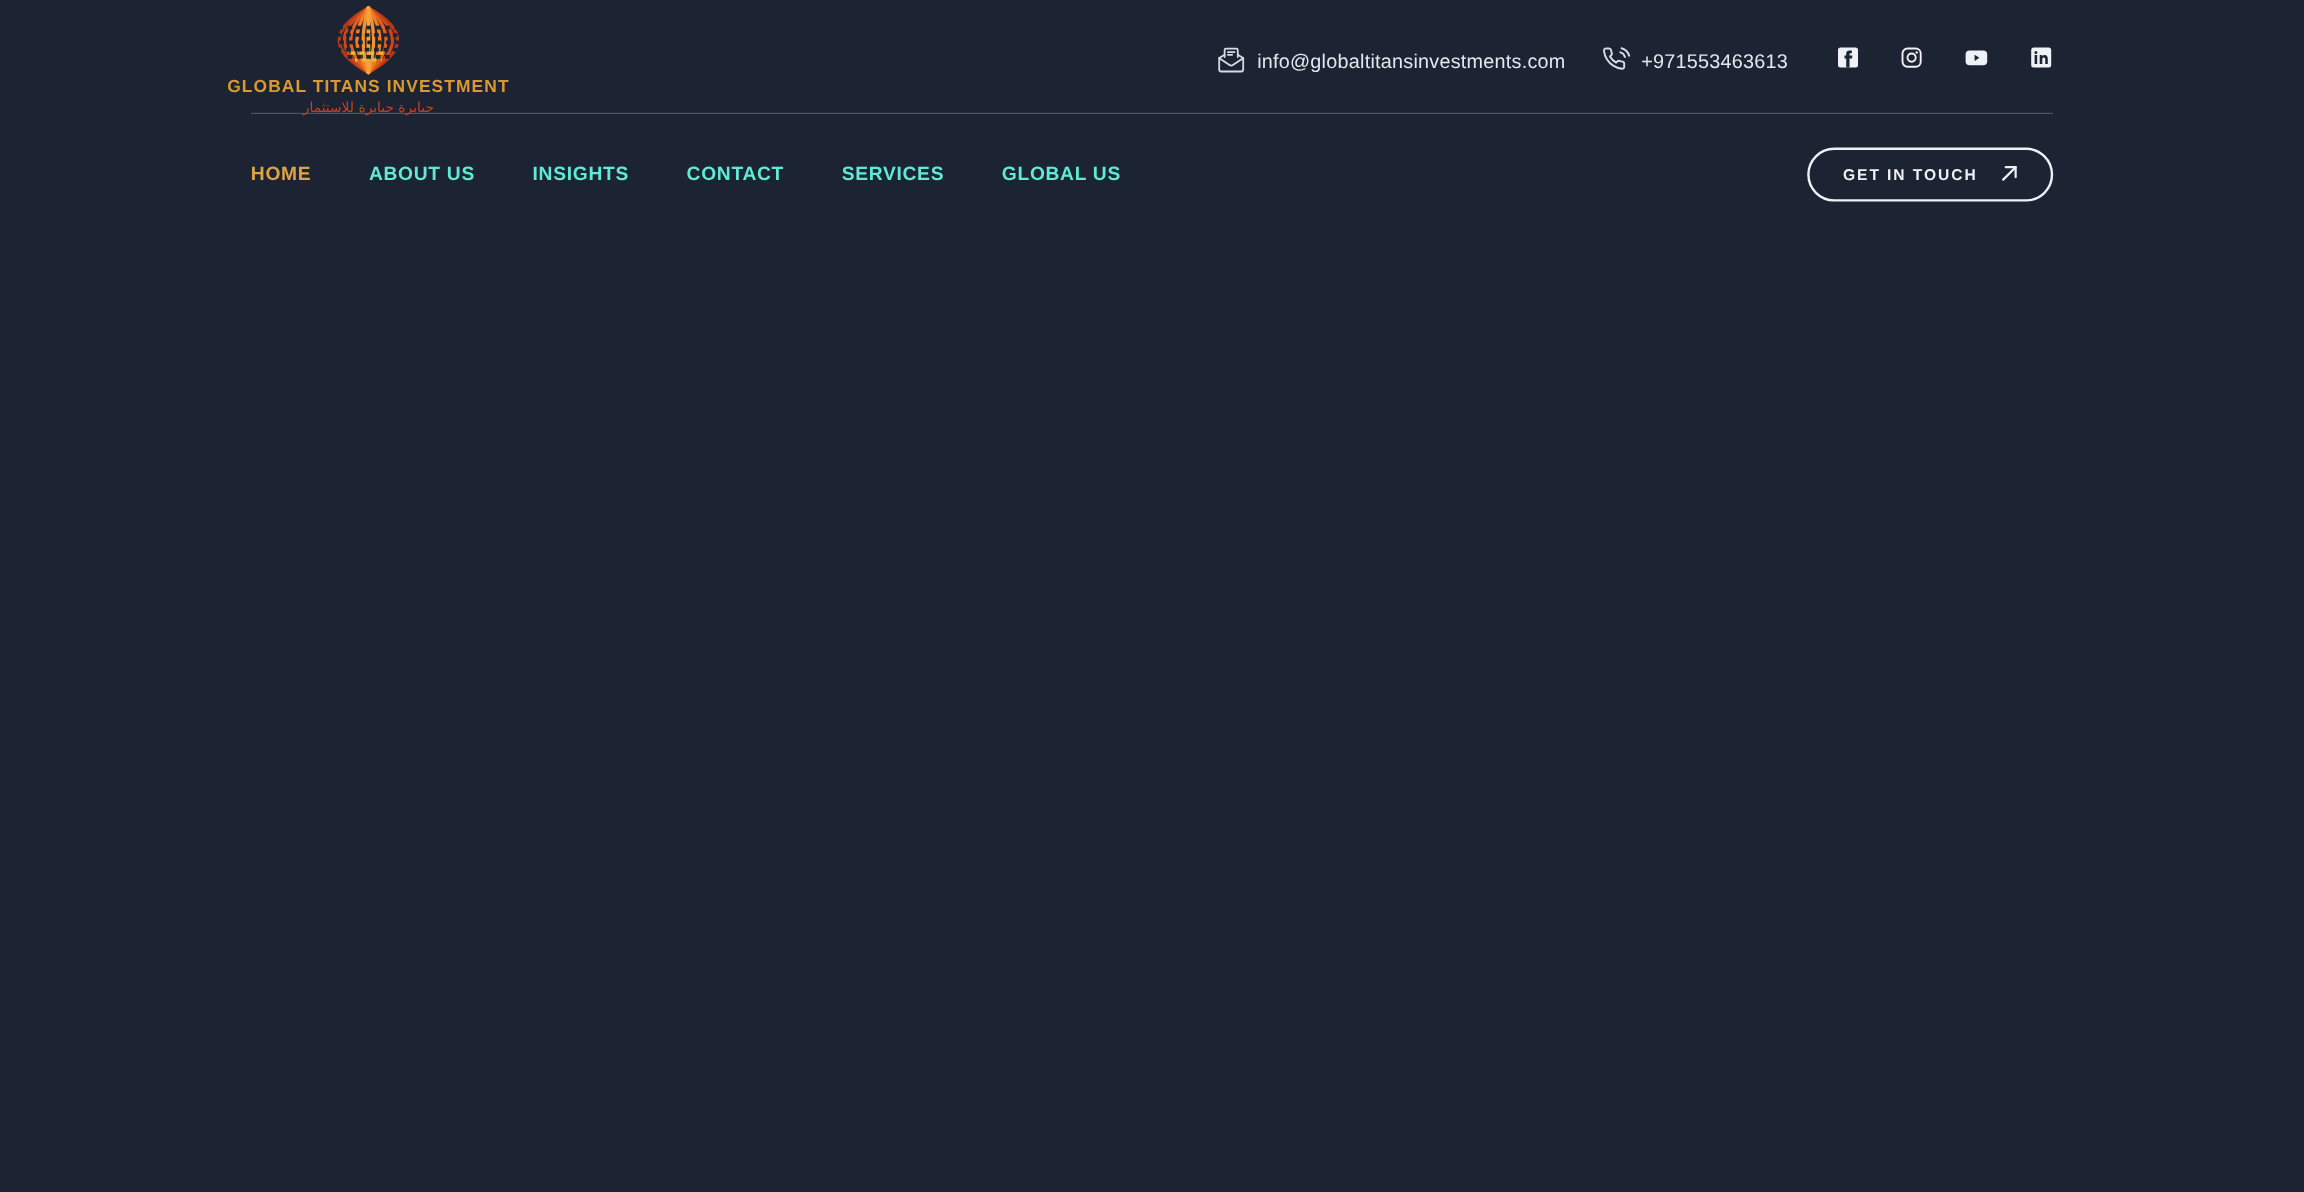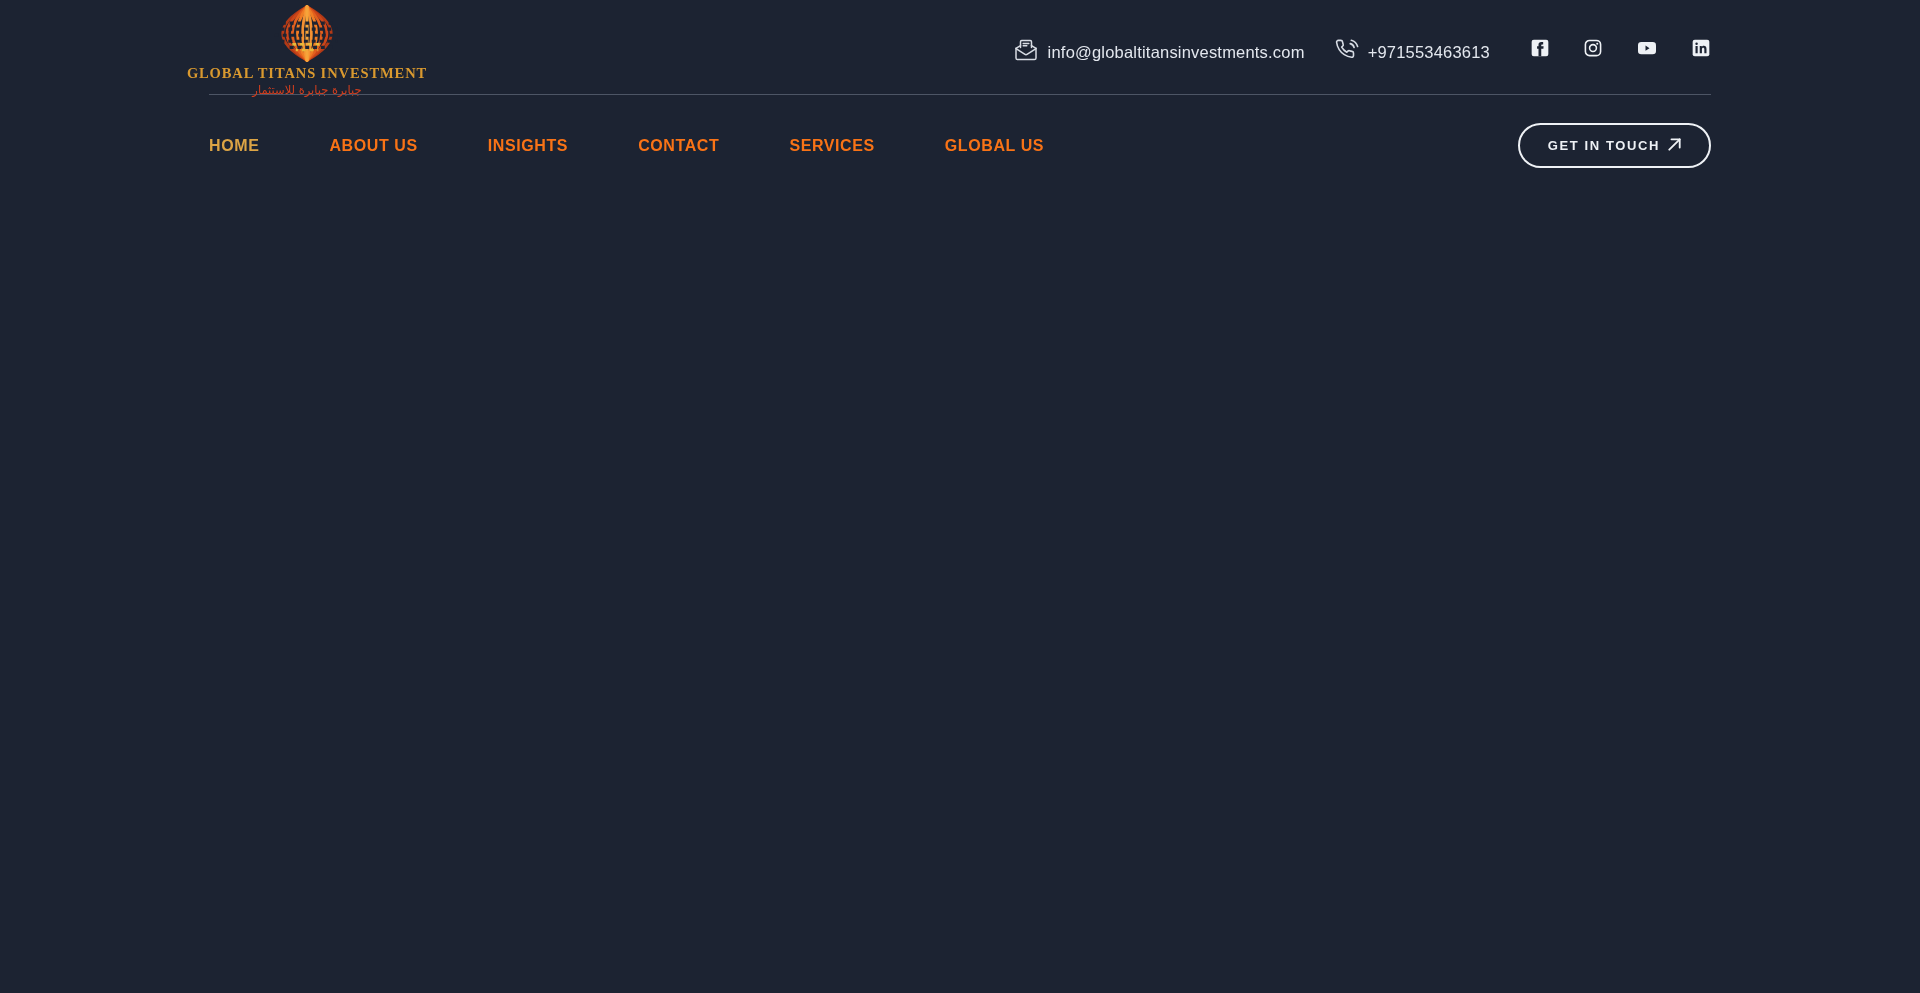--- a/index.html
+++ b/index.html
@@ -21,21 +21,21 @@
   }
   .logo-block {
     display: flex;
     flex-direction: column;
     align-items: center;
     width: 196px;
     cursor: pointer;
   }
   .logo-globe { width: 78px; height: 59px; display: block; }
   .logo-name {
-    font-family: Liberation Serif, serif;
+    font-family: Liberation Sans, sans-serif;
     font-weight: bold;
     font-size: 14.5px;
     letter-spacing: 0.9px;
     color: #d9992f;
     white-space: nowrap;
     margin-top: 2px;
   }
   .logo-arabic {
     font-family: "DejaVu Sans", sans-serif;
     font-size: 11.5px;
@@ -61,36 +61,36 @@
   
   .divider { border: none; border-top: 1px solid #4d5565; height: 0; }
 
   
   .navrow {
     display: flex;
     justify-content: space-between;
     align-items: center;
     height: 101px;
   }
-  .nav-links { display: flex; align-items: center; gap: 70px; }
+  .nav-links { display: flex; align-items: center; gap: 48px; }
   .nav-link {
     font-size: 16px;
     font-weight: bold;
     letter-spacing: 0.6px;
-    color: #f97316;
+    color: #5eead4;
     text-decoration: none;
     cursor: pointer;
     white-space: nowrap;
   }
   .nav-link.active { color: #dca445; }
 
   .cta-btn {
     display: flex;
     align-items: center;
-    gap: 8px;
+    gap: 20px;
     height: 45px;
     padding: 0 28px;
     background: transparent;
     border: 2px solid #eef1f5;
     border-radius: 24px;
     color: #eef1f5;
     font-family: "Liberation Sans", sans-serif;
     font-size: 13px;
     font-weight: bold;
     letter-spacing: 1.6px;

